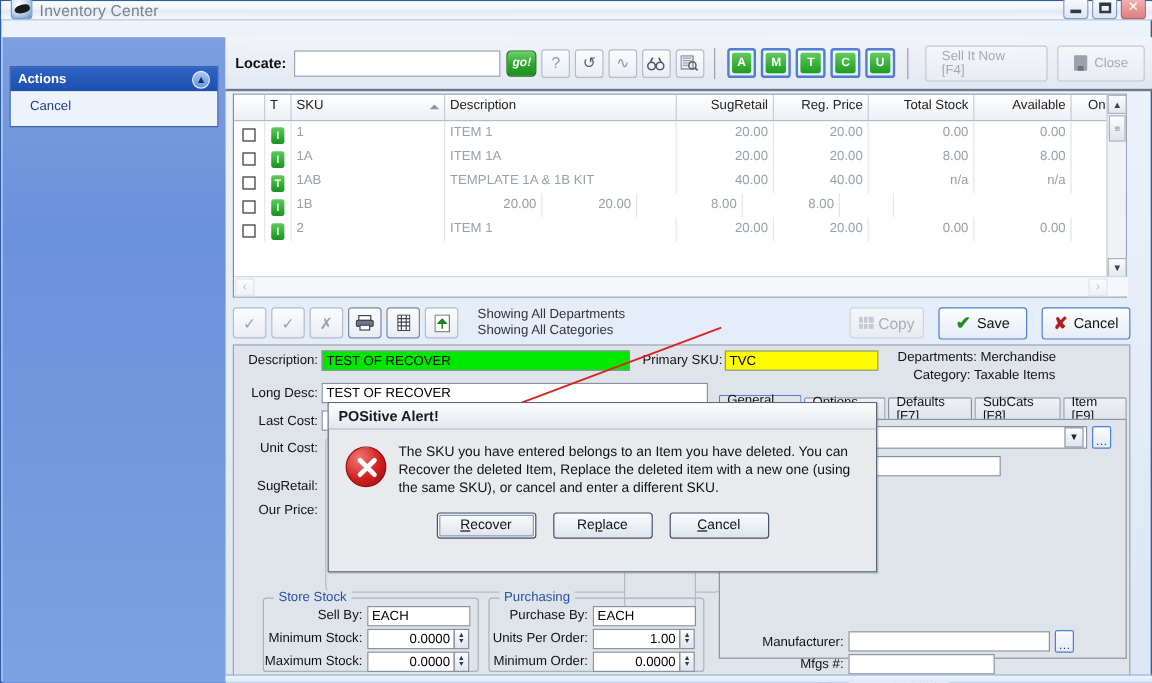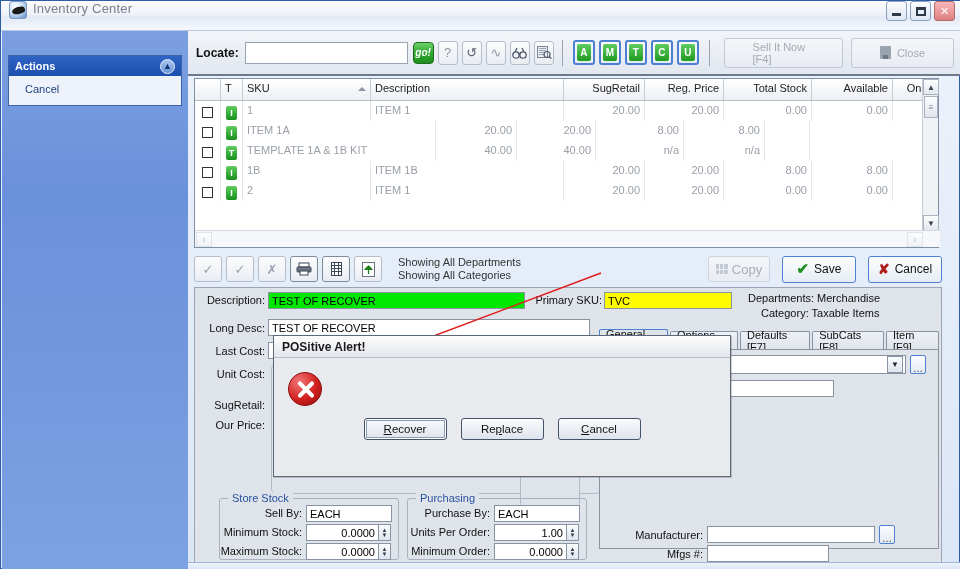--- a/index.html
+++ b/index.html
@@ -12,24 +12,24 @@
     -webkit-font-smoothing:none;
   }
 
   
   #window {
     position:absolute; left:0; top:0; width:960px; height:569px;
     background:linear-gradient(to bottom,#eef3fb 0%,#dbe6f7 100%);
     border:1px solid #2f5ca6;
   }
   #titlebar {
-    position:absolute; left:0; top:0; width:960px; height:30px;
+    position:absolute; left:0; top:0; width:960px; height:16px;
     background:linear-gradient(to bottom,#fdfdff 0%,#eef2fa 45%,#e3eaf6 55%,#f4f7fc 100%);
     border-bottom:1px solid #b8c7de;
-    display:flex; align-items:flex-start; padding:0 4px;
+    display:flex; align-items:flex-end; padding:0 4px;
   }
   #appicon {
     width:18px; height:18px; margin:0 6px 0 4px; flex:0 0 auto;
     border-radius:3px;
     background:radial-gradient(circle at 35% 30%, #ffffff 0%, #cfe0f3 45%, #5f90c8 100%);
     border:1px solid #7b9bc4; position:relative; overflow:hidden;
   }
   #appicon:after {
     content:""; position:absolute; left:2px; top:5px; width:13px; height:7px;
     background:#1a1a1a; border-radius:50% 50% 40% 60%;
@@ -108,21 +108,21 @@
     background:linear-gradient(to bottom,#fafcff,#e6ecf6);
     display:flex; align-items:center; justify-content:center; padding:2px;
   }
   .letter-btn span {
     width:100%; height:100%; border-radius:2px;
     background:linear-gradient(to bottom,#5fcc5f,#1f9b1f);
     color:#fff; font-weight:bold; font-size:10px;
     display:flex; align-items:center; justify-content:center;
   }
   .big-btn {
-    height:30px; margin-left:8px; padding:0 28px;
+    height:30px; margin-left:8px; padding:0 13px;
     border:1px solid #c3c9d2; border-radius:3px;
     background:linear-gradient(to bottom,#f4f6f9,#e8ecf2);
     color:#a4aab4; font-size:11px;
     display:flex; align-items:center; justify-content:flex-start; gap:6px;
   }
   .door-ico {
     width:11px; height:13px; background:#9aa2ae; border-radius:1px; position:relative;
   }
   .door-ico:after {
     content:""; position:absolute; left:3px; top:9px; width:5px; height:4px; background:#6e7682;
@@ -457,50 +457,51 @@
             <div class="gc right" style="width: 81px;">0.00</div>
             <div class="gc right" style="width: 45px;"></div>
           </div>
           <div class="grow">
             <div class="gc" style="width: 26px;">
               <div class="cbox"></div>
             </div>
             <div class="gc" style="width: 22px;">
               <div class="tflag">I</div>
             </div>
+            <div class="gc" style="width: 128px;">1A</div>
             <div class="gc" style="width: 193px;">ITEM 1A</div>
             <div class="gc right" style="width: 81px;">20.00</div>
             <div class="gc right" style="width: 79px;">20.00</div>
             <div class="gc right" style="width: 88px;">8.00</div>
             <div class="gc right" style="width: 81px;">8.00</div>
             <div class="gc right" style="width: 45px;"></div>
           </div>
           <div class="grow">
             <div class="gc" style="width: 26px;">
               <div class="cbox"></div>
             </div>
             <div class="gc" style="width: 22px;">
               <div class="tflag">T</div>
             </div>
+            <div class="gc" style="width: 128px;">1AB</div>
             <div class="gc" style="width: 193px;">TEMPLATE 1A &amp; 1B KIT</div>
             <div class="gc right" style="width: 81px;">40.00</div>
             <div class="gc right" style="width: 79px;">40.00</div>
             <div class="gc right" style="width: 88px;">n/a</div>
             <div class="gc right" style="width: 81px;">n/a</div>
             <div class="gc right" style="width: 45px;"></div>
           </div>
           <div class="grow">
             <div class="gc" style="width: 26px;">
               <div class="cbox"></div>
             </div>
             <div class="gc" style="width: 22px;">
               <div class="tflag">I</div>
             </div>
             <div class="gc" style="width: 128px;">1B</div>
-            <div class="gc" style="width: 193px;">ITEM 1B</div>
             <div class="gc right" style="width: 81px;">20.00</div>
             <div class="gc right" style="width: 79px;">20.00</div>
             <div class="gc right" style="width: 88px;">8.00</div>
             <div class="gc right" style="width: 81px;">8.00</div>
             <div class="gc right" style="width: 45px;"></div>
           </div>
           <div class="grow">
             <div class="gc" style="width: 26px;">
               <div class="cbox"></div>
             </div>
@@ -712,20 +713,21 @@
     <path d="M600 272 L398 348" stroke="#e02020" stroke-width="1.6" fill="none"></path>
     <path d="M398 348 L412 345 L406 356 Z" fill="#e02020"></path>
   </svg>
 
   <div id="dialog">
     <div id="dlg-title">
       <span>POSitive Alert!</span>
     </div>
     <div id="dlg-body">
       <div id="dlg-icon"></div>
+      <div id="dlg-text">The SKU you have entered belongs to an Item you have deleted.  You can Recover the deleted Item, Replace the deleted item with a new one (using the same SKU), or cancel and enter a different SKU.</div>
     </div>
     <div id="dlg-buttons">
       <div class="dbtn focus">
           <u>R</u>
           <span>ecover</span>
         </div>
       <div class="dbtn">
           <span>Re</span>
           <u>p</u>
           <span>lace</span>

